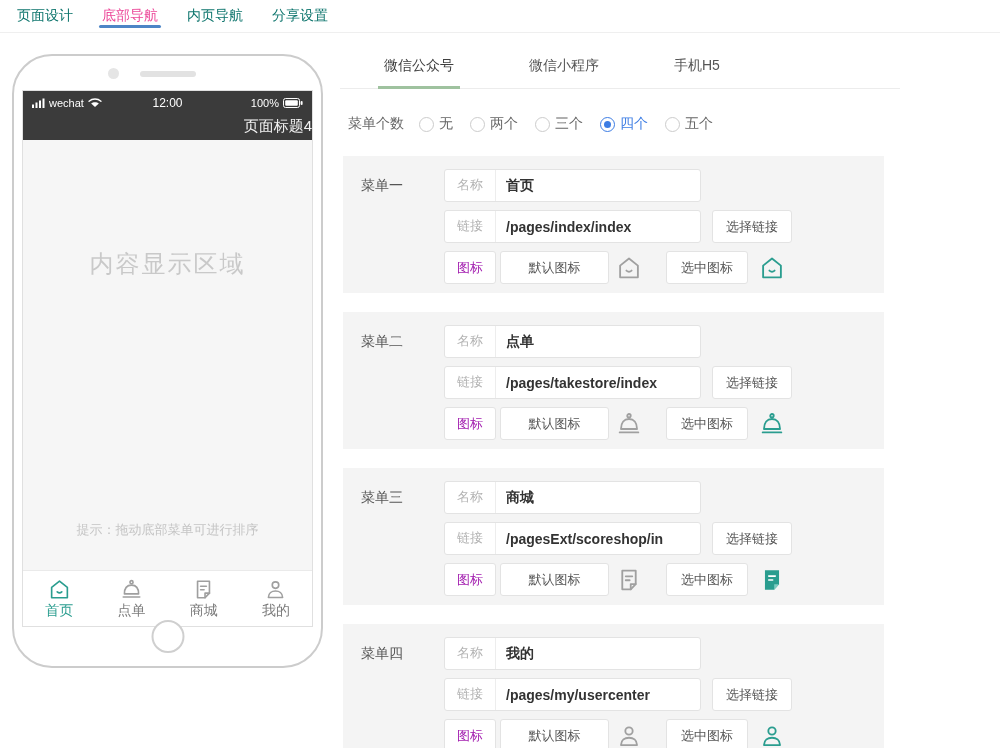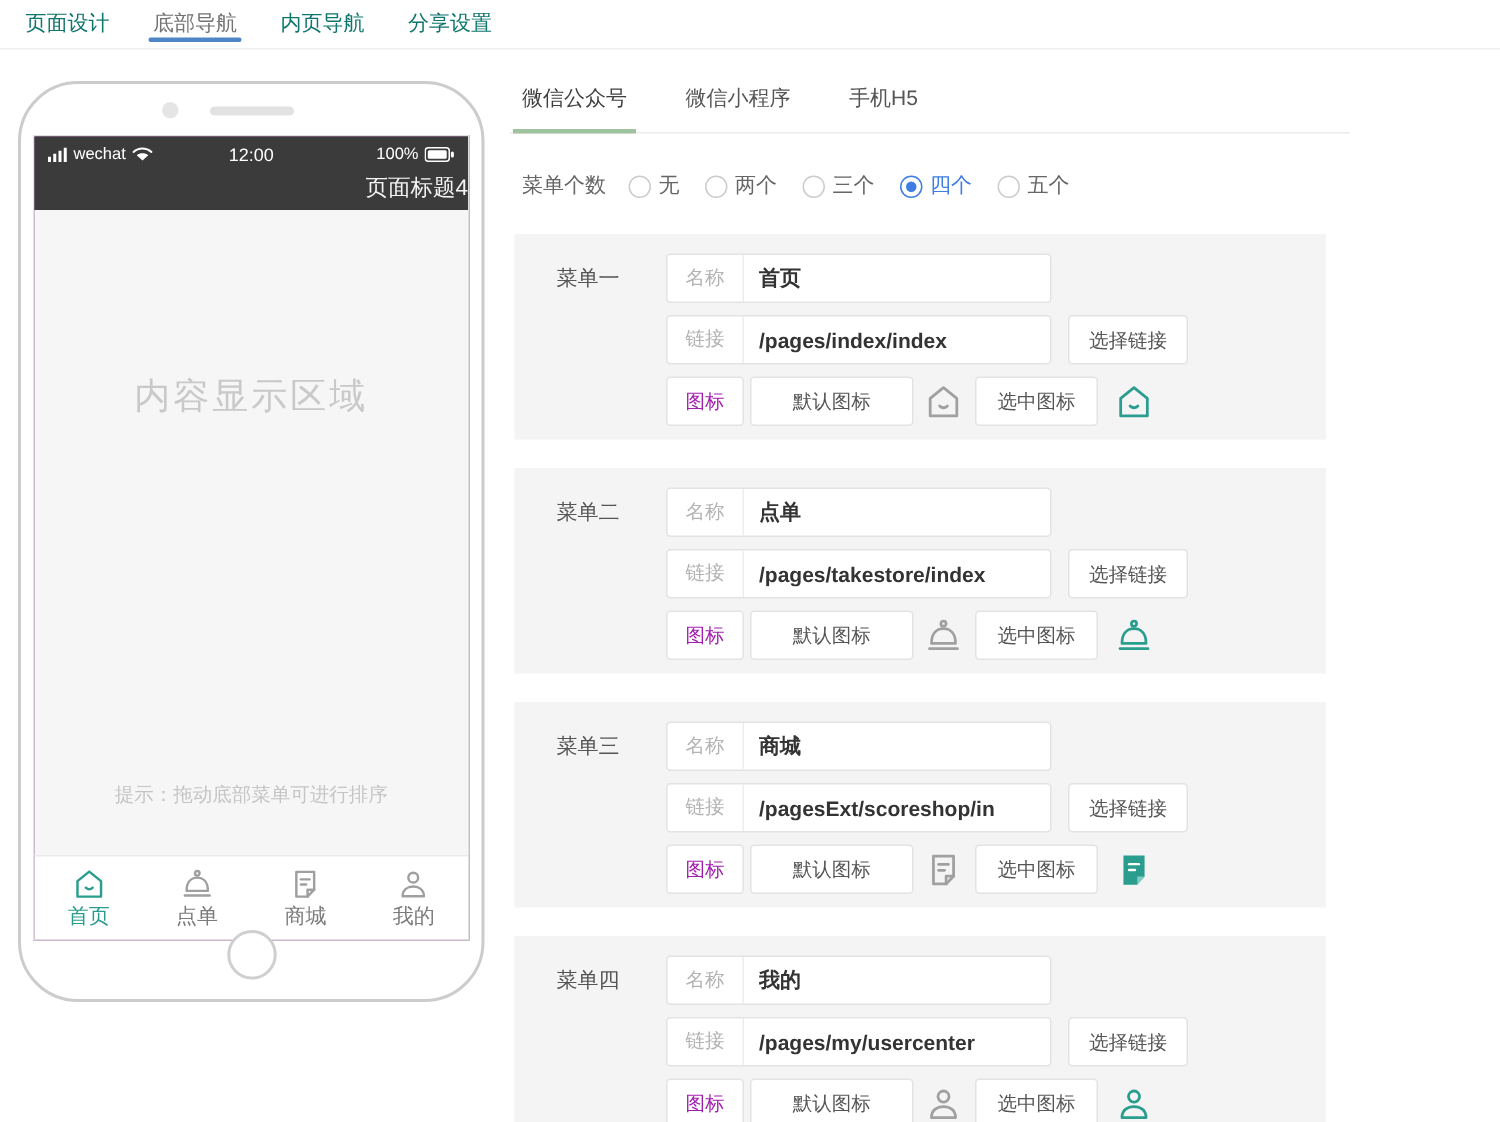--- a/index.html
+++ b/index.html
@@ -5,33 +5,33 @@
   * { margin:0; padding:0; box-sizing:border-box; }
   html,body { width:1000px; height:748px; overflow:hidden; background:#fff;
     font-family:"Liberation Sans","DejaVu Sans",sans-serif; }
 
   
   .topnav { position:absolute; left:0; top:0; width:1000px; height:33px;
     border-bottom:1px solid #efefef; display:flex; align-items:stretch;
     padding-left:14px; }
   .topnav-item { position:relative; font-size:14px; color:#0f766e; line-height:31px;
     padding:0 3px; margin-right:23px; cursor:pointer; }
-  .topnav-item.active { color:#737373; }
+  .topnav-item.active { color:#ec4899; }
   .topnav-item.active::after { content:""; position:absolute; left:0; right:0;
     bottom:4px; height:3px; background:#4d85c6; border-radius:2px; }
 
   
   .phone { position:absolute; left:12px; top:54px; width:311px; height:614px;
     background:#fff; border:2px solid #cccccc; border-radius:40px; }
   .speaker-dot { position:absolute; left:94px; top:12px; width:11px; height:11px;
     border-radius:50%; background:#e5e5e5; }
   .speaker-bar { position:absolute; left:126px; top:15px; width:56px; height:6px;
     border-radius:3px; background:#e2e2e2; }
   .screen { position:absolute; left:8px; top:34px; width:291px; height:537px;
-    border:1px solid #e0e0e0; display:flex; flex-direction:column; background:#701a75; }
+    border:1px solid #e0e0e0; display:flex; flex-direction:column; background:#4d7c0f; }
   .statusbar { height:23px; background:#3b3b3b; color:#fff; display:flex;
     align-items:center; justify-content:space-between; padding:0 9px;
     font-size:11px; position:relative; flex-shrink:0; }
   .sb-left { display:flex; align-items:center; gap:4px; }
   .sb-time { position:absolute; left:50%; transform:translateX(-50%); font-size:12px; }
   .sb-right { display:flex; align-items:center; gap:4px; }
   .navtitle { height:26px; background:#3b3b3b; color:#f4f4f4; text-align:right;
     font-size:15px; line-height:23px; flex-shrink:0; }
   .content { flex:1; position:relative; background:#f6f6f6; }
   .placeholder { position:absolute; top:108px; width:100%; text-align:center;
@@ -47,57 +47,57 @@
   .tb-item.active .tb-label { color:#2a9d8f; }
   .tb-icon { width:23px; height:23px; }
   .home-btn { position:absolute; left:50%; bottom:13px; transform:translateX(-50%);
     width:33px; height:33px; border:2px solid #cfcfcf; border-radius:50%;
     background:#fff; cursor:pointer; }
 
   
   .panel { position:absolute; left:340px; top:46px; width:560px; }
   .ptabs { display:flex; border-bottom:1px solid #ececec; padding-left:2px; }
   .ptab { position:relative; font-size:14px; color:#565656; padding:11px 6px 13px;
-    margin-right:27px; cursor:pointer; }
+    margin-right:27px; cursor:pointer;margin-left:36px; }
   .ptab.active { color:#3f3f3f; }
   .ptab.active::after { content:""; position:absolute; left:0; right:0; bottom:-1px;
     height:3px; background:#9fc29f; }
 
   .radio-row { margin-top:26px; display:flex; align-items:center; font-size:14px;
     color:#666; padding-left:8px; }
   .radio-group-label { margin-right:15px; }
   .radio-opt { display:flex; align-items:center; margin-right:17px; cursor:pointer; }
   .radio-circle { width:15px; height:15px; border:1px solid #ccc; border-radius:50%;
     background:#fff; margin-right:5px; position:relative; flex-shrink:0; }
   .radio-opt.selected .radio-circle { border-color:#3d7de4; }
   .radio-opt.selected .radio-circle::after { content:""; position:absolute;
     left:3px; top:3px; width:7px; height:7px; border-radius:50%; background:#3d7de4; }
   .radio-opt.selected .radio-label { color:#3d7de4; }
 
   .sec { width:541px; margin-left:3px; margin-top:19px; background:#f4f4f4;
     padding:13px 0 9px 101px; position:relative; }
   .sec.first { margin-top:23px; }
-  .sec-label { position:absolute; left:28px; top:21px; font-size:14px; color:#555; }
+  .sec-label { position:absolute; left:18px; top:21px; font-size:14px; color:#555; }
   .row { display:flex; align-items:center; height:33px; margin-bottom:8px; }
   .row:last-child { margin-bottom:0; }
   .igroup { width:257px; height:33px; background:#fff; border:1px solid #e3e3e3;
     border-radius:3px; display:flex; align-items:center; }
   .iprefix { width:51px; text-align:center; font-size:13px; color:#b3b3b3;
     border-right:1px solid #ededed; line-height:31px; flex-shrink:0;font-family:Liberation Mono, monospace; }
   .ival { flex:1; min-width:0; border:0; outline:0; background:transparent;
     padding:0 10px; font-size:14px; font-weight:600; color:#333; height:29px; }
   .btn { height:33px; background:#fff; border:1px solid #e3e3e3; border-radius:3px;
     font-size:13px; color:#555; display:flex; align-items:center;
     justify-content:center; cursor:pointer; }
   .btn-chooselink { width:80px; margin-left:11px; }
   .box-iconlabel { width:52px; height:33px; background:#fff; border:1px solid #e3e3e3;
     border-radius:3px; font-size:13px; color:#a21caf; display:flex;
     align-items:center; justify-content:center; }
   .btn-default { width:109px; margin-left:4px;font-family:Liberation Mono, monospace; }
-  .btn-selected { width:82px; margin-left:8px;font-family:Liberation Serif, serif; }
+  .btn-selected { width:82px; margin-left:24px;font-family:Liberation Serif, serif; }
   .icon-slot { width:26px; height:26px; margin-left:7px; color:#a0a0a0; }
   .icon-slot.teal { margin-left:11px; color:#2a9d8f; }
   .icon-slot svg { width:26px; height:26px; display:block; }
   .svgdefs { position:absolute; width:0; height:0; overflow:hidden; }
 </style>
 </head>
 <body>
 
 <svg class="svgdefs" aria-hidden="true">
   <defs>

